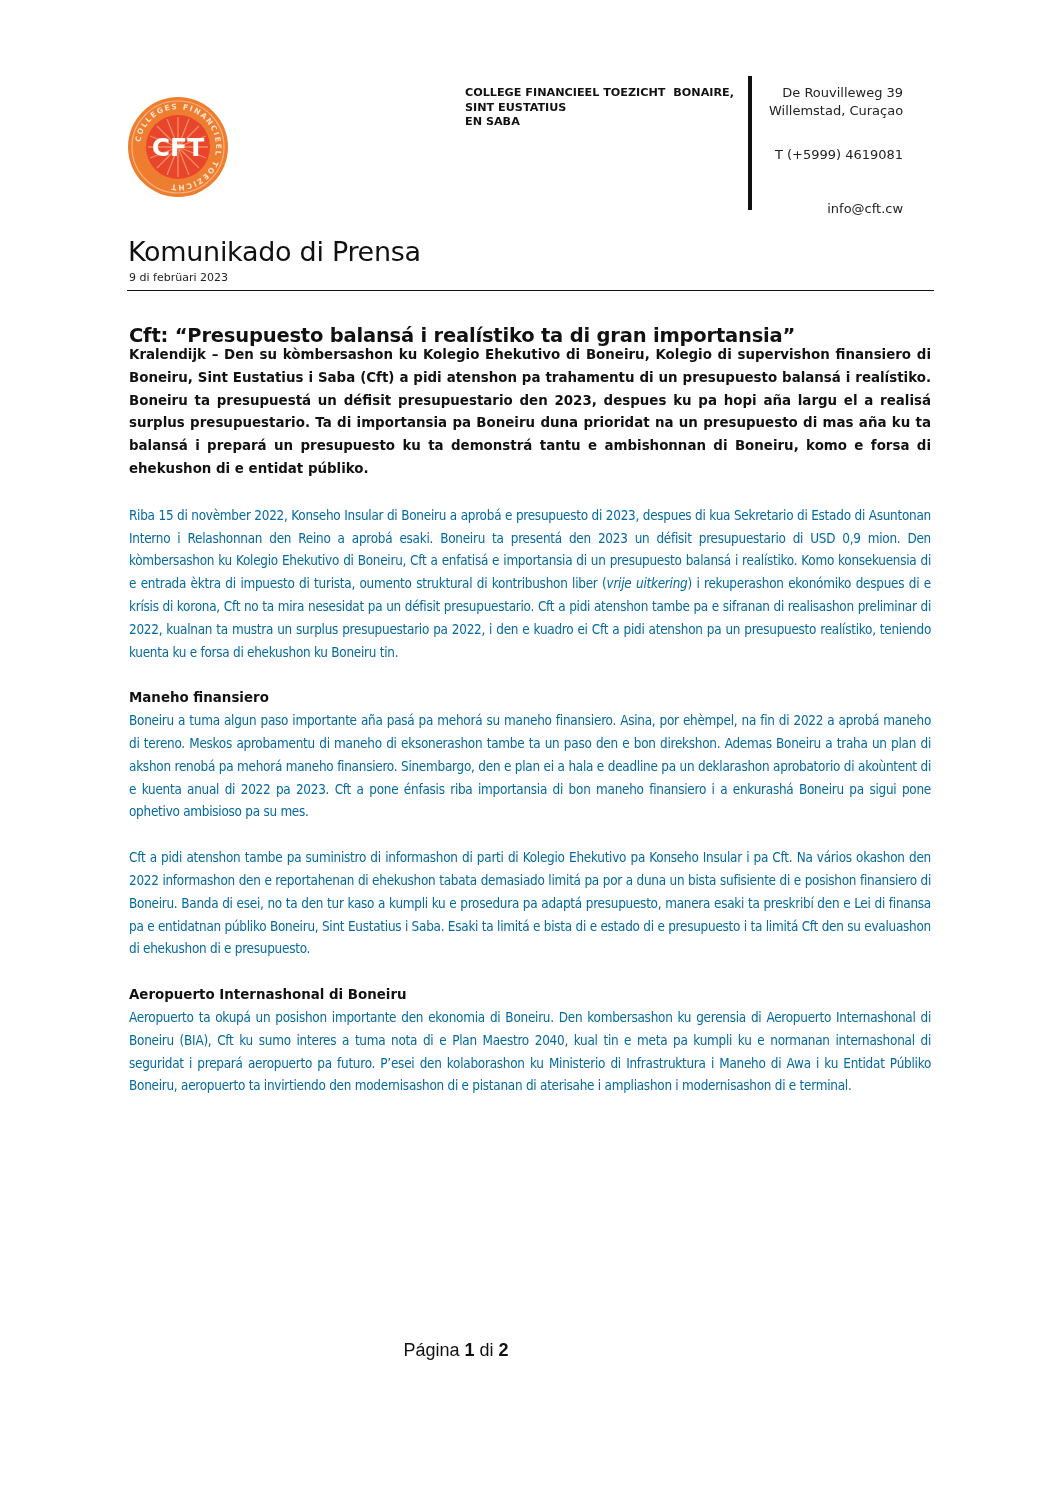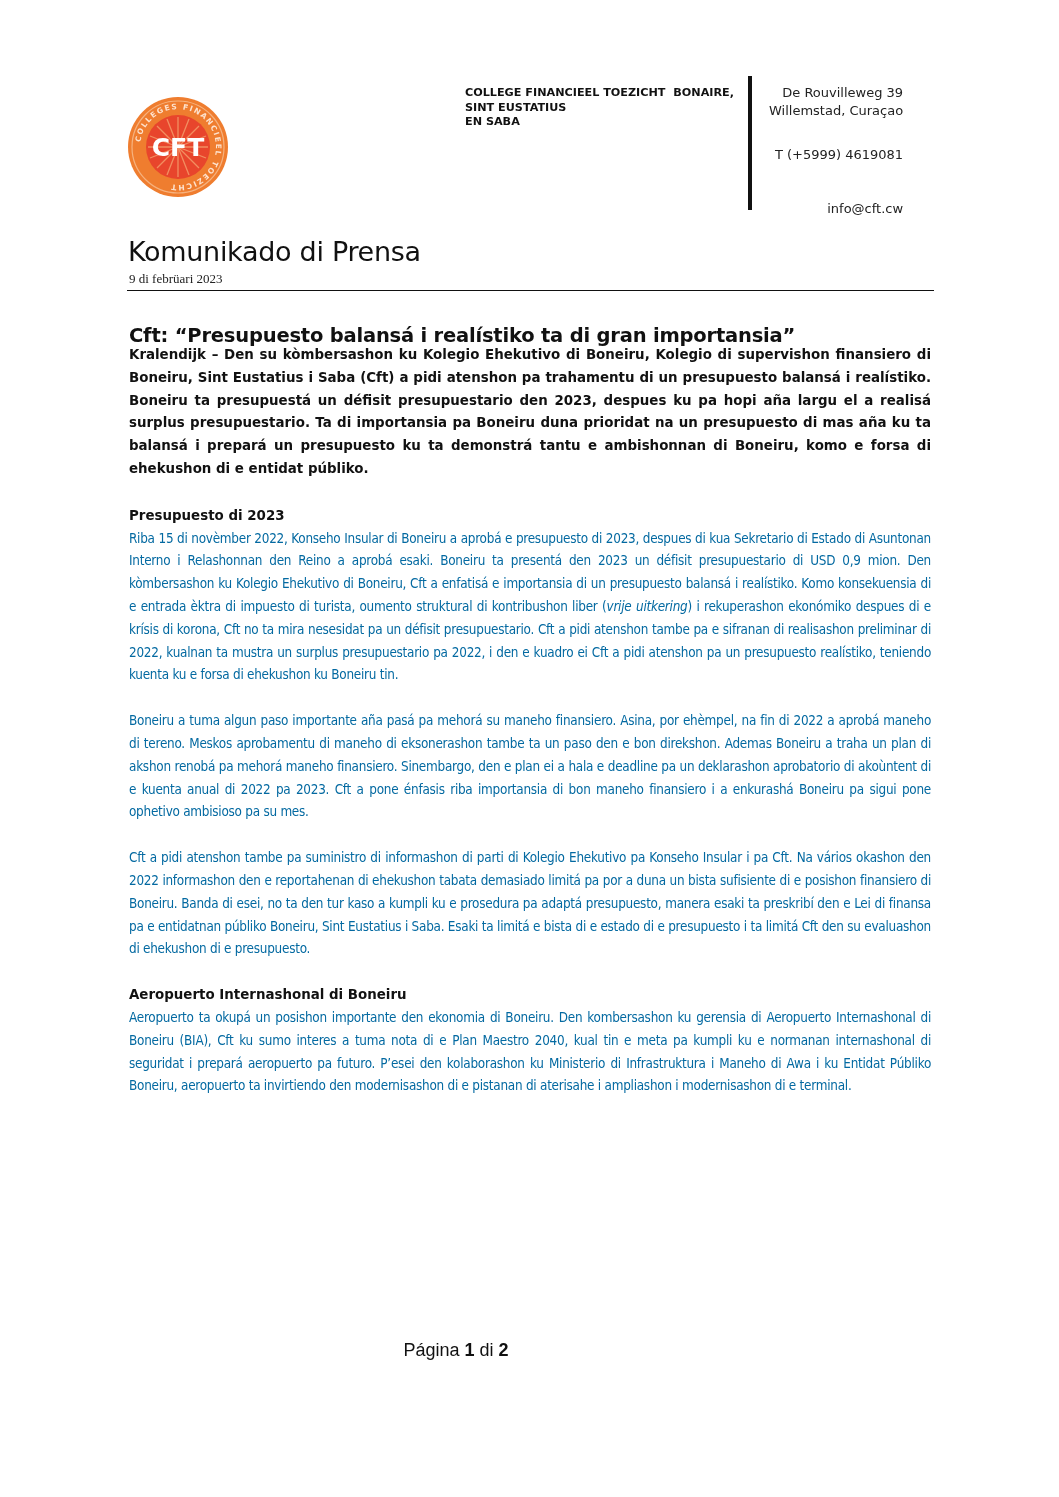--- a/index.html
+++ b/index.html
@@ -8,21 +8,21 @@
   .logo { position: absolute; left: 127px; top: 96px; width: 102px; height: 102px; }
   .org { position: absolute; right: 325px; top: 86px; text-align: left;
          font-family: "DejaVu Sans", sans-serif; font-weight: bold; font-size: 11.2px; line-height: 14.5px; color: #111; }
   .vrule { position: absolute; left: 748px; top: 76px; width: 4px; height: 134px; background: #111; }
   .contact { position: absolute; left: 769px; top: 84px; font-family: "DejaVu Sans", sans-serif;
              font-size: 13px; line-height: 18px; color: #222; text-align: right; }
   .contact .gap1 { margin-top: 26px; }
   .contact .gap2 { margin-top: 36px; }
   .title { position: absolute; left: 128px; top: 236px; font-family: "DejaVu Sans", sans-serif;
            font-size: 27px; font-weight: normal; color: #111; letter-spacing: -0.3px; text-align: center; }
-  .date { position: absolute; left: 129px; top: 271px; font-size: 13px; color: #222; font-family: Liberation Serif, serif; }
+  .date { position: absolute; left: 129px; top: 271px; font-size: 11px; color: #222; }
   .hrule { position: absolute; left: 127px; top: 290px; width: 807px; height: 1px; background: #111; }
   .headline { position: absolute; left: 129px; top: 312px; font-weight: bold; font-size: 19.5px; color: #111;
               letter-spacing: -0.2px; margin-top: 12px; }
   .content { position: absolute; left: 129px; top: 344px; width: 802px; }
   .lead { font-weight: bold; font-size: 13.4px; line-height: 22.8px; text-align: justify; margin: 0 0 24px 0; }
   .sec-h { font-weight: bold; font-size: 13.4px; line-height: 22.8px; margin: 0; }
   .p { font-size: 13.4px; line-height: 22.8px; text-align: justify; margin: 0 0 23px 0; color: #0369a1;
        font-family: "DejaVu Sans Condensed", "DejaVu Sans", sans-serif; letter-spacing: -0.25px; }
   .p i { font-style: italic; }
   .footer { position: absolute; left: 0; width: 912px; top: 1340px; text-align: center;
@@ -74,25 +74,25 @@
 
 <div class="title">Komunikado di Prensa</div>
 <div class="date">9 di febrüari 2023</div>
 <div class="hrule"></div>
 <div class="headline">Cft: “Presupuesto balansá i realístiko ta di gran importansia”</div>
 
 <div class="content">
   <p class="lead">Kralendijk – Den su kòmbersashon ku Kolegio Ehekutivo di Boneiru, Kolegio di supervishon finansiero di Boneiru, Sint Eustatius i Saba (Cft) a pidi atenshon pa trahamentu di un presupuesto balansá i realístiko. Boneiru ta presupuestá un défisit presupuestario den 2023, despues ku pa hopi aña largu el a realisá surplus presupuestario. Ta di importansia pa Boneiru duna prioridat na un presupuesto di mas aña ku ta balansá i prepará un presupuesto ku ta demonstrá tantu e ambishonnan di Boneiru, komo e forsa di ehekushon di e entidat públiko.</p>
 
   <div>
-    <p class="sec-h">Presupuesto di 2023</p>
     <p class="p"><span>Riba 15 di novèmber 2022, Konseho Insular di Boneiru a aprobá e presupuesto di 2023, despues di kua Sekretario di Estado di Asuntonan Interno i Relashonnan den Reino a aprobá esaki. Boneiru ta presentá den 2023 un défisit presupuestario di USD 0,9 mion. Den kòmbersashon ku Kolegio Ehekutivo di Boneiru, Cft a enfatisá e importansia di un presupuesto balansá i realístiko. Komo konsekuensia di e entrada èktra di impuesto di turista, oumento struktural di kontribushon liber (</span><i>vrije uitkering</i><span>) i rekuperashon ekonómiko despues di e krísis di korona, Cft no ta mira nesesidat pa un défisit presupuestario. Cft a pidi atenshon tambe pa e sifranan di realisashon preliminar di 2022, kualnan ta mustra un surplus presupuestario pa 2022, i den e kuadro ei Cft a pidi atenshon pa un presupuesto realístiko, teniendo kuenta ku e forsa di ehekushon ku Boneiru tin.</span></p>
   </div>
 
   <div>
+    <p class="sec-h">Maneho finansiero</p>
     <p class="p">Boneiru a tuma algun paso importante aña pasá pa mehorá su maneho finansiero. Asina, por ehèmpel, na fin di 2022 a aprobá maneho di tereno. Meskos aprobamentu di maneho di eksonerashon tambe ta un paso den e bon direkshon. Ademas Boneiru a traha un plan di akshon renobá pa mehorá maneho finansiero. Sinembargo, den e plan ei a hala e deadline pa un deklarashon aprobatorio di akoùntent di e kuenta anual di 2022 pa 2023. Cft a pone énfasis riba importansia di bon maneho finansiero i a enkurashá Boneiru pa sigui pone ophetivo ambisioso pa su mes.</p>
     <p class="p">Cft a pidi atenshon tambe pa suministro di informashon di parti di Kolegio Ehekutivo pa Konseho Insular i pa Cft. Na vários okashon den 2022 informashon den e reportahenan di ehekushon tabata demasiado limitá pa por a duna un bista sufisiente di e posishon finansiero di Boneiru. Banda di esei, no ta den tur kaso a kumpli ku e prosedura pa adaptá presupuesto, manera esaki ta preskribí den e Lei di finansa pa e entidatnan públiko Boneiru, Sint Eustatius i Saba. Esaki ta limitá e bista di e estado di e presupuesto i ta limitá Cft den su evaluashon di ehekushon di e presupuesto.</p>
   </div>
 
   <div>
     <p class="sec-h">Aeropuerto Internashonal di Boneiru</p>
     <p class="p">Aeropuerto ta okupá un posishon importante den ekonomia di Boneiru. Den kombersashon ku gerensia di Aeropuerto Internashonal di Boneiru (BIA), Cft ku sumo interes a tuma nota di e Plan Maestro 2040, kual tin e meta pa kumpli ku e normanan internashonal di seguridat i prepará aeropuerto pa futuro. P’esei den kolaborashon ku Ministerio di Infrastruktura i Maneho di Awa i ku Entidat Públiko Boneiru, aeropuerto ta invirtiendo den modernisashon di e pistanan di aterisahe i ampliashon i modernisashon di e terminal.</p>
   </div>
 </div>
 

